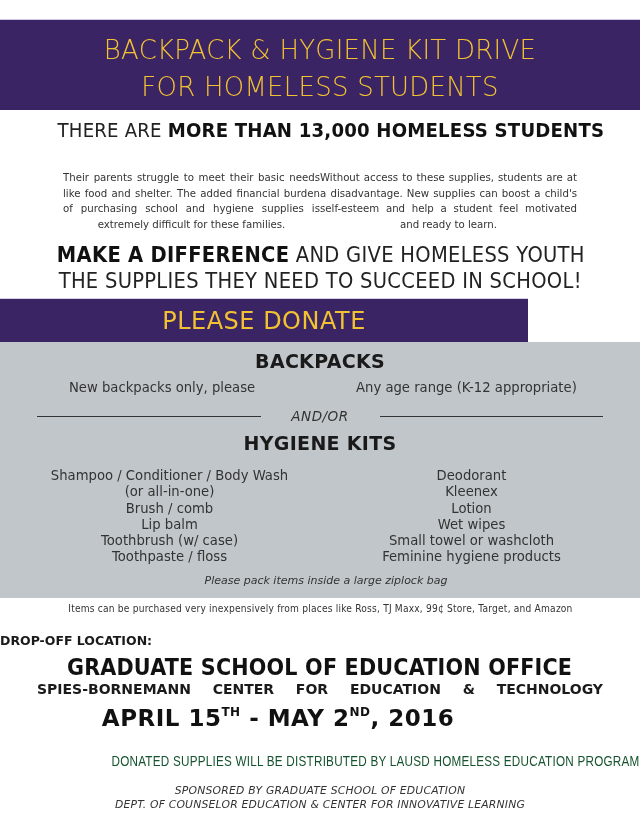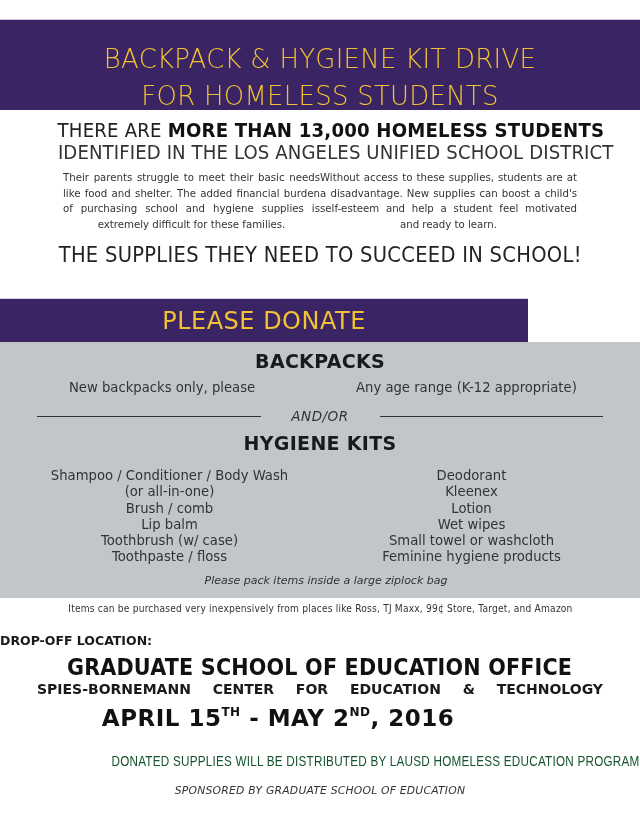--- a/index.html
+++ b/index.html
@@ -5,21 +5,21 @@
   * { box-sizing: border-box; margin: 0; padding: 0; }
   html, body { width: 640px; height: 828px; background: #ffffff; overflow: hidden; }
   body { font-family: "DejaVu Sans", sans-serif; color: #1a1a1a; position: relative; }
 
   .banner-top {
     position: absolute; left: 0; top: 19px; width: 640px; height: 91px;
     background: #3b2464; color: #f2c232;
     text-align: center; font-weight: 300;
     font-family: "DejaVu Sans", sans-serif;
     font-size: 27px; line-height: 37px; letter-spacing: 0.3px;
-    padding-top: 20px;
+    padding-top: 11px;
     border-top: 1px solid #cfc8e0;
   }
   .banner-top div { transform: scaleX(0.96); white-space: nowrap; }
 
   .stats { position: absolute; left: 37px; top: 120px; width: 566px; text-align: center; }
   .stats .l1 { font-size: 19.5px; line-height: 22px; white-space: nowrap; color: #222; letter-spacing: 0.2px; }
   .stats .l1 b { font-weight: bold; color: #111; }
   .stats .l2 { font-size: 19.5px; line-height: 22px; white-space: nowrap; color: #333; letter-spacing: 0.1px; }
   .fit { display: inline-block; transform-origin: center; }
 
@@ -72,29 +72,29 @@
 </head>
 <body>
 
 <div class="banner-top">
   <div>BACKPACK &amp; HYGIENE KIT DRIVE</div>
   <div>FOR HOMELESS STUDENTS</div>
 </div>
 
 <div class="stats">
   <div class="l1"><span class="fit" style="transform:scaleX(0.93)"><span>THERE ARE </span><b>MORE THAN 13,000 HOMELESS STUDENTS</b></span></div>
-  <div class="l2"><span class="fit" style="transform:scaleX(0.93)">IDENTIFIED IN THE LOS ANGELES UNIFIED SCHOOL DISTRICT</span></div>
 </div>
 
 <div class="para-wrap">
   <p class="para">Their parents struggle to meet their basic needs like food and shelter. The added financial burden of purchasing school and hygiene supplies is extremely difficult for these families.</p>
   <p class="para">Without access to these supplies, students are at a disadvantage. New supplies can boost a child's self-esteem and help a student feel motivated and ready to learn.</p>
 </div>
 
 <div class="call">
+  <div class="c1"><span class="fit" style="transform:scaleX(0.93)"><b>MAKE A DIFFERENCE</b><span> AND GIVE HOMELESS YOUTH</span></span></div>
   <div class="c2"><span class="fit" style="transform:scaleX(0.93)">THE SUPPLIES THEY NEED TO SUCCEED IN SCHOOL!</span></div>
 </div>
 
 <div class="banner-donate">PLEASE DONATE</div>
 
 <div class="gray">
   <div class="sec-title" style="top:8px;">BACKPACKS</div>
   <div class="bp-opts">
     <span style="left:69px;">New backpacks only, please</span>
     <span style="left:356px;">Any age range (K-12 appropriate)</span>
@@ -137,13 +137,14 @@
 <div class="center-name">SPIES-BORNEMANN CENTER FOR EDUCATION &amp; TECHNOLOGY</div>
 
 <div class="dates">
   <span>APRIL 15</span><sup>TH</sup><span> - MAY 2</span><sup>ND</sup><span>, 2016</span>
 </div>
 
 <div class="distrib"><span>DONATED SUPPLIES WILL BE DISTRIBUTED BY LAUSD HOMELESS EDUCATION PROGRAM</span></div>
 
 <div class="sponsor">
   <div>SPONSORED BY GRADUATE SCHOOL OF EDUCATION</div>
+  <div>DEPT. OF COUNSELOR EDUCATION &amp; CENTER FOR INNOVATIVE LEARNING</div>
 </div>
 
 </body></html>

